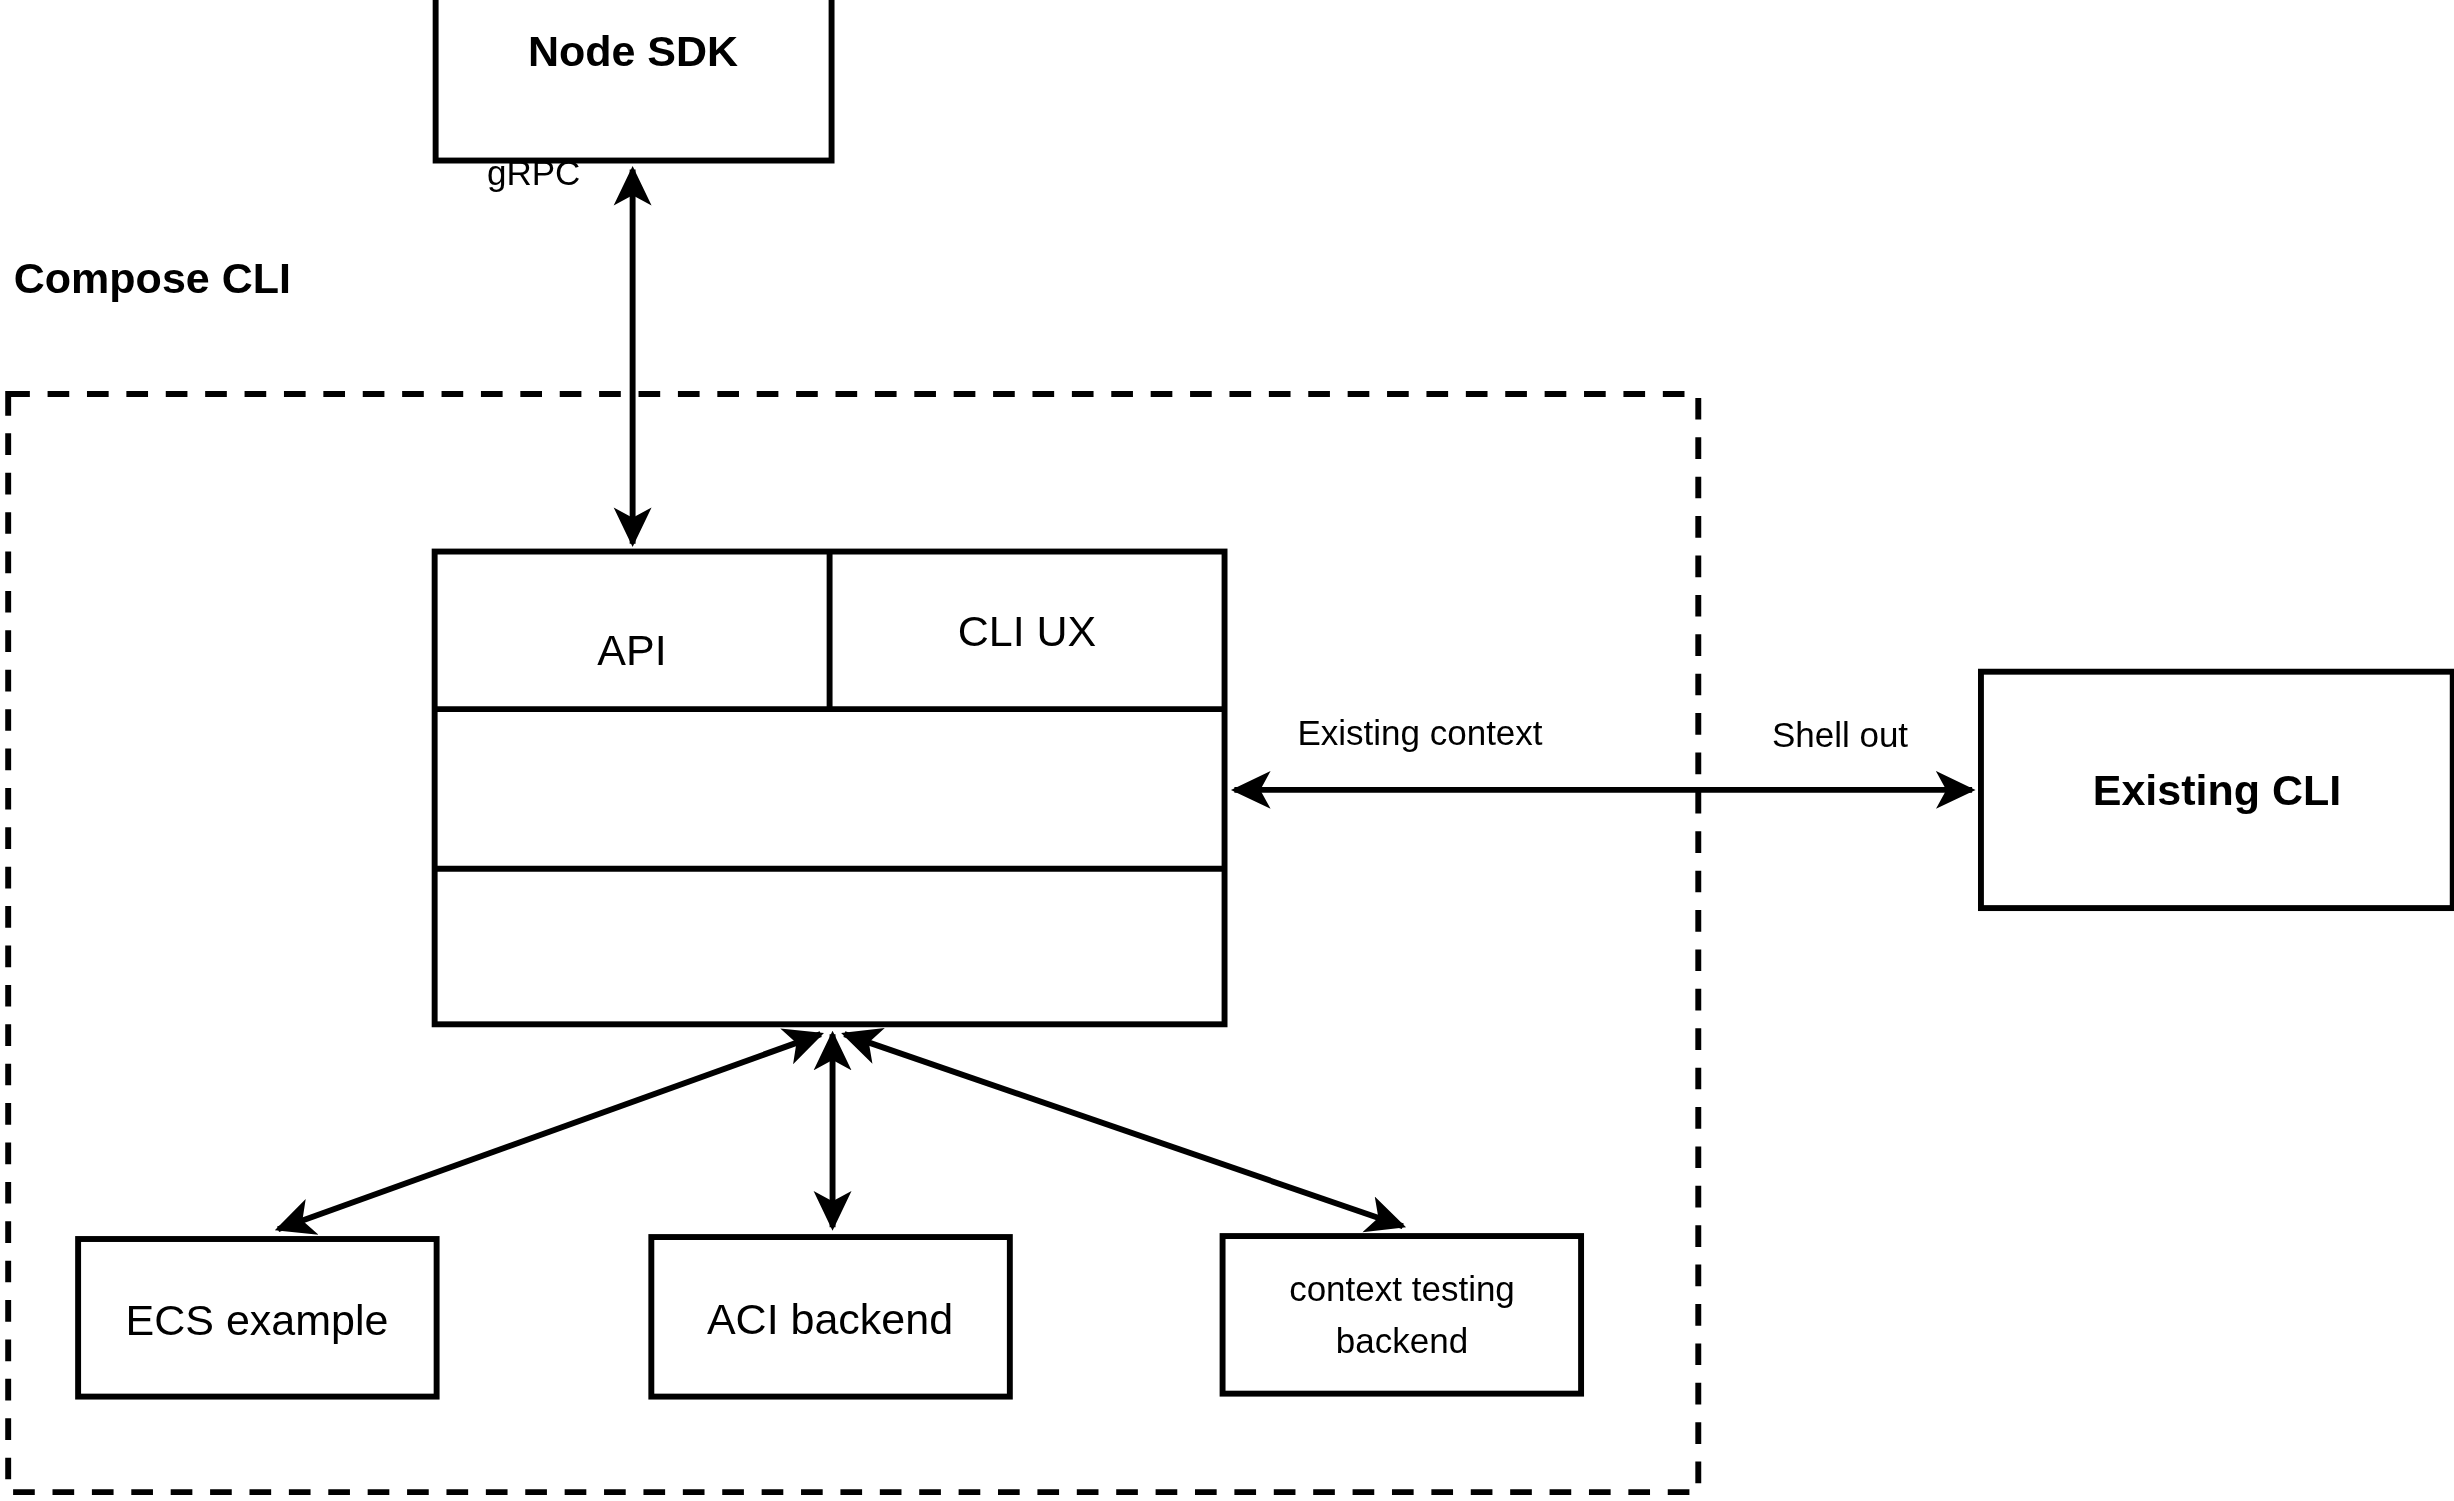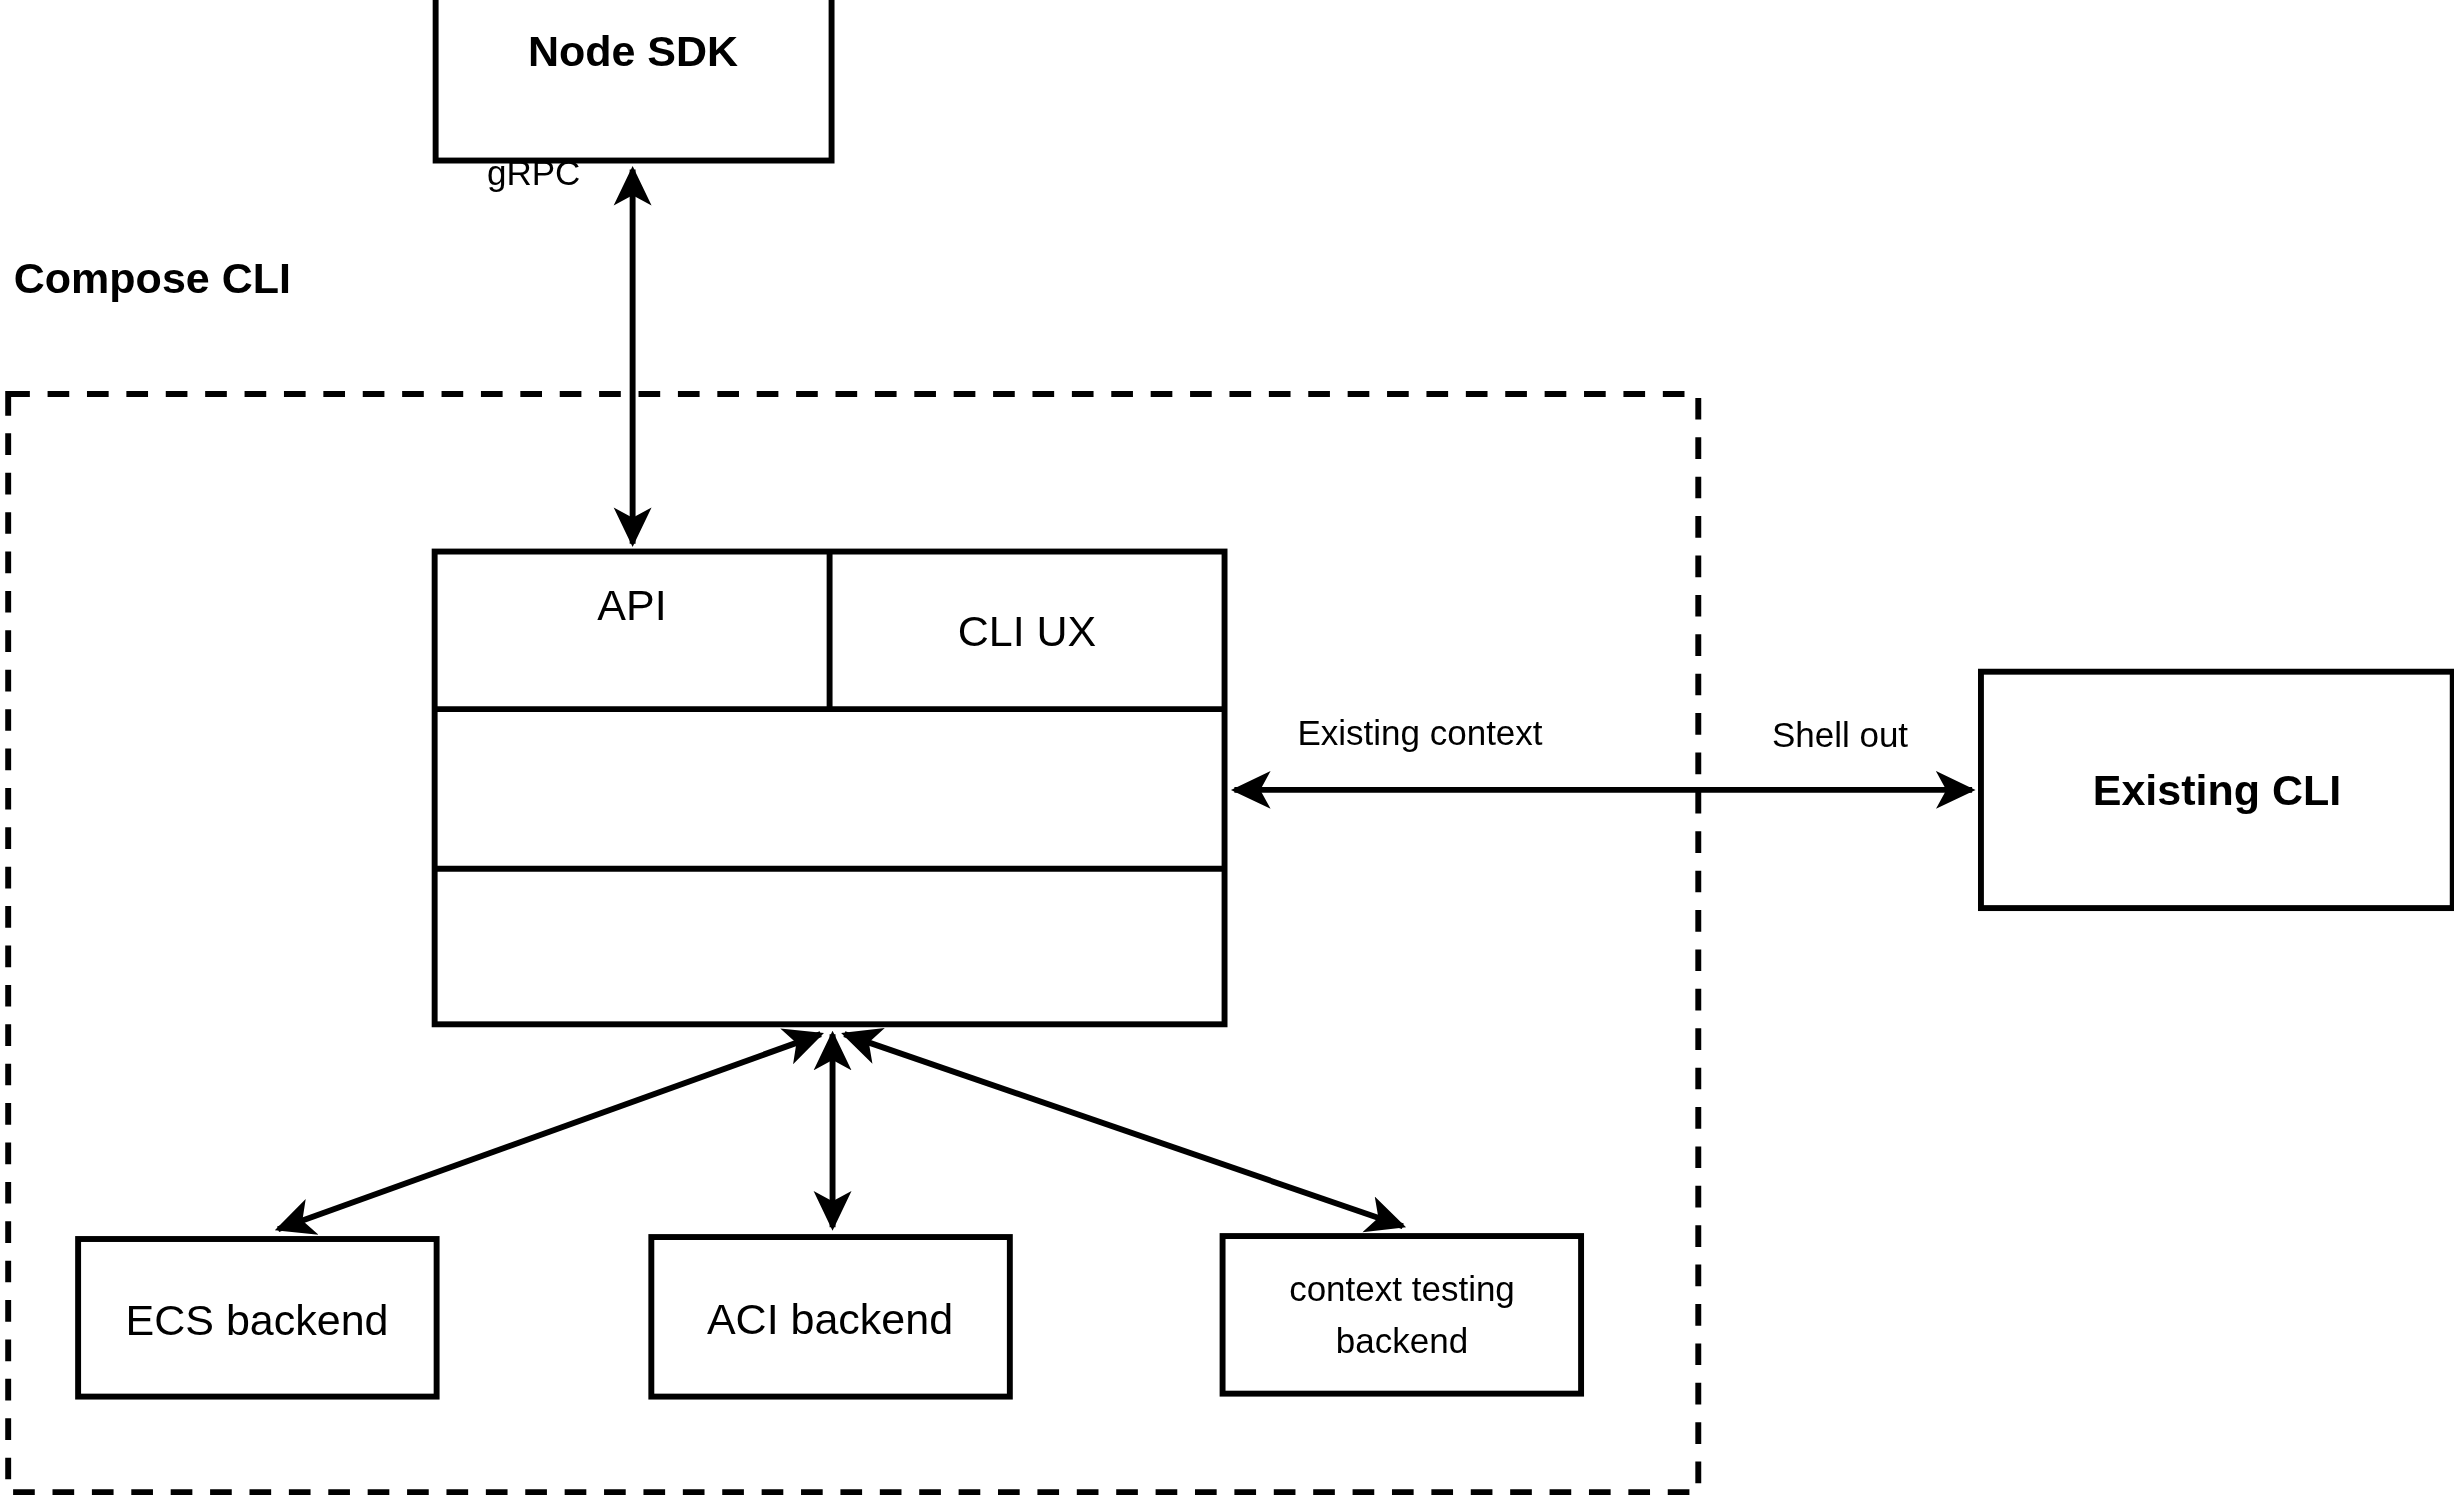--- a/index.html
+++ b/index.html
@@ -99,33 +99,33 @@
 
     <line class="edge" x1="857" y1="1050" x2="1424" y2="1245" marker-start="url(#arrowEnd)" marker-end="url(#arrowEnd)"></line>
   </svg>
 
   <div class="lbl center bold t44" style="left:633px; top:51px;">Node SDK</div>
 
   <div class="lbl left bold t44" style="left:13.8px; top:254px;">Compose CLI</div>
 
   <div class="lbl left t42" style="left:487px; top:153px;">gRPC</div>
 
-  <div class="lbl center t44" style="left:632px; top:605px;">API</div>
+  <div class="lbl center t44" style="left:632px; top:650px;">API</div>
 
   <div class="lbl center t44" style="left:1027px; top:631px;">CLI UX</div>
 
 
 
   <div class="lbl center t42" style="left:1420px; top:733px;text-align:center;">Existing context</div>
 
   <div class="lbl center t42" style="left:1840px; top:735px;">Shell out</div>
 
   <div class="lbl center bold t44" style="left:2217px; top:790px;">Existing CLI</div>
 
-  <div class="lbl center t44" style="left:257px; top:1320px;">ECS backend</div>
+  <div class="lbl center t44" style="left:257px; top:1320px;">ECS example</div>
 
   <div class="lbl center t44" style="left:830px; top:1319px;">ACI backend</div>
 
   <div class="lbl center t42" style="left:1402px; top:1289px;">context testing</div>
 
   <div class="lbl center t42" style="left:1402px; top:1341px;">backend</div>
 
 </div>
 
 

